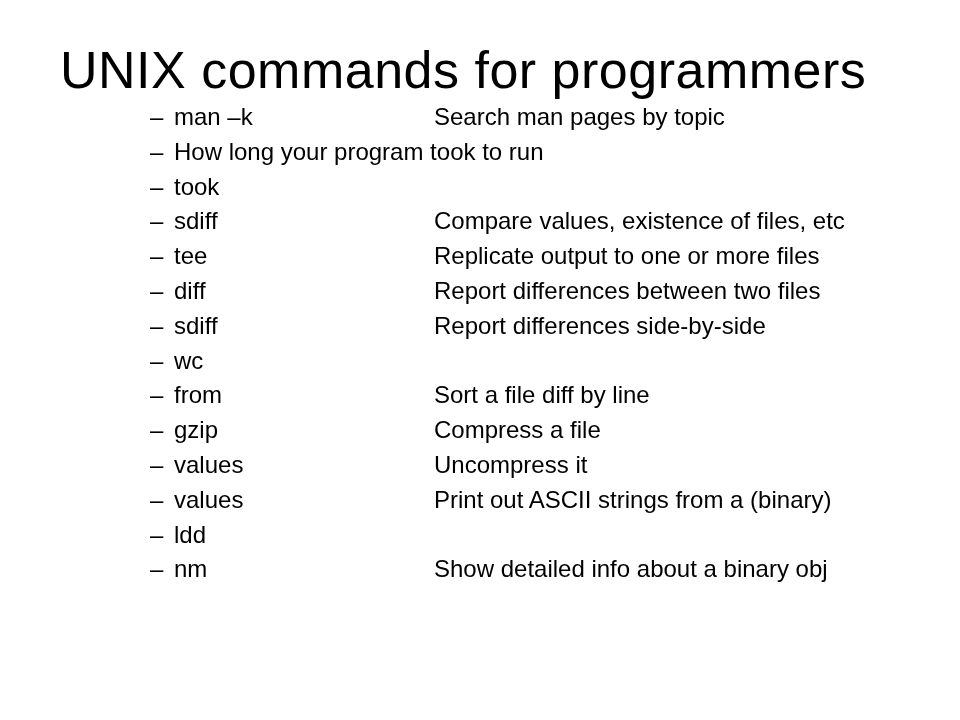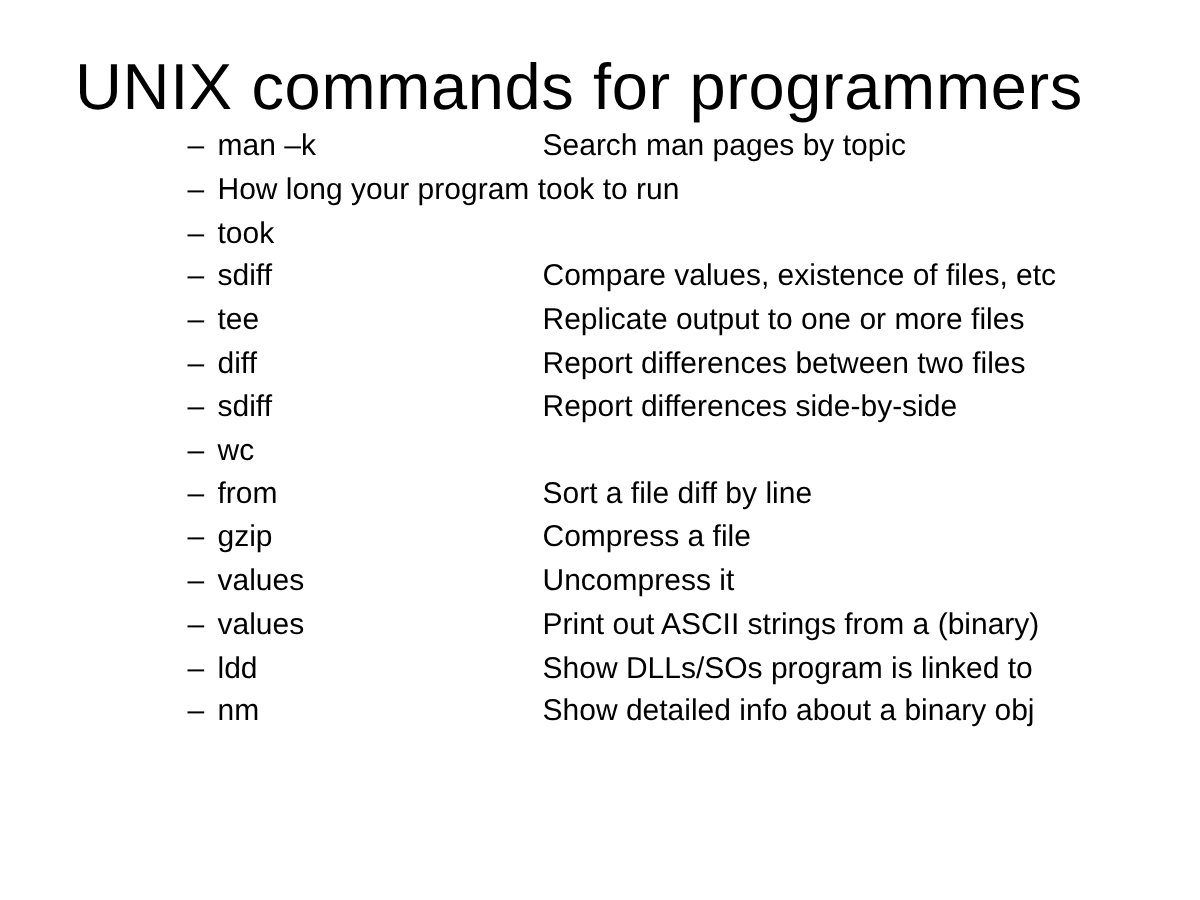--- a/index.html
+++ b/index.html
@@ -96,20 +96,19 @@
     <span class="desc">Uncompress it</span>
   </div>
   <div class="row">
     <span class="dash">–</span>
     <span class="cmd">values</span>
     <span class="desc">Print out ASCII strings from a (binary)</span>
   </div>
   <div class="row">
     <span class="dash">–</span>
     <span class="cmd">ldd</span>
-    <span class="desc">Show DLLs/SOs program is linked to</span>
   </div>
   <div class="row">
     <span class="dash">–</span>
     <span class="cmd">nm</span>
     <span class="desc">Show detailed info about a binary obj</span>
   </div>
 </div>
 
 </body></html>

